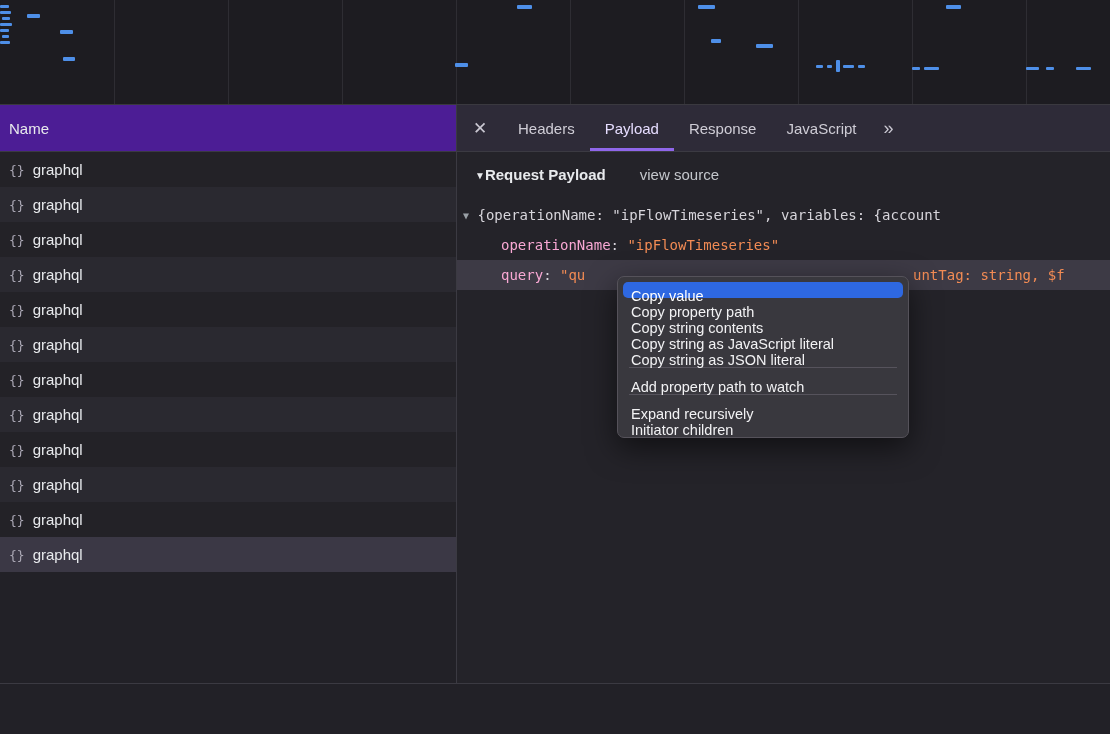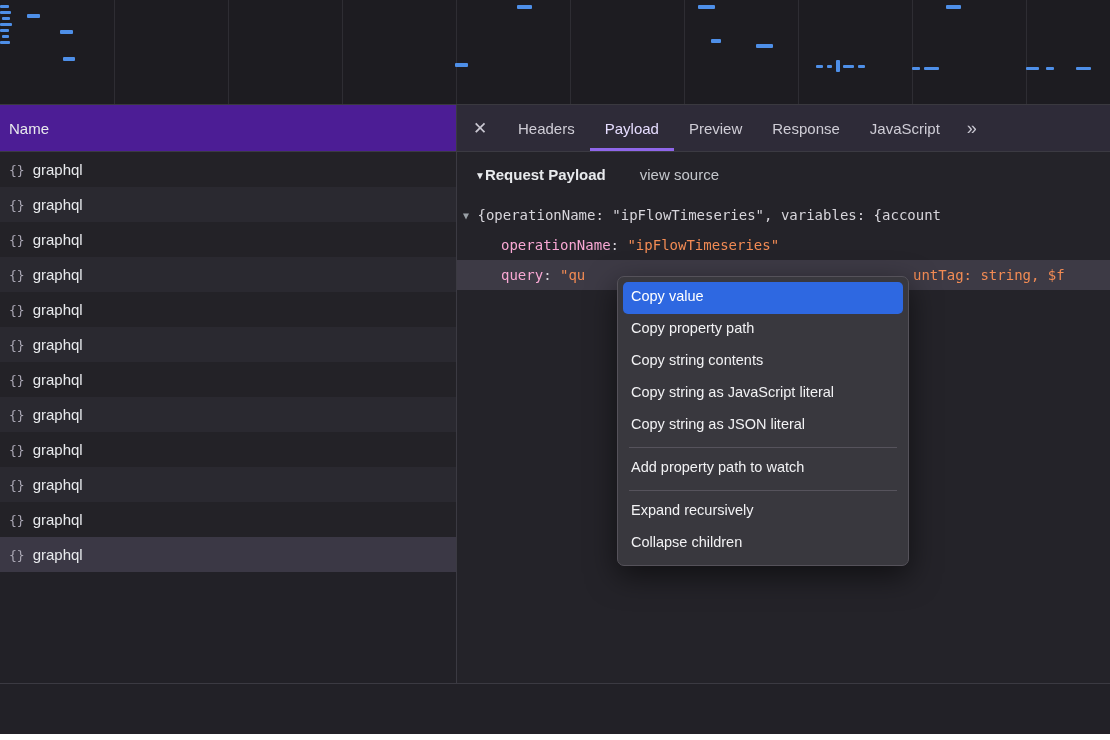--- a/index.html
+++ b/index.html
@@ -88,21 +88,21 @@
   .frag-right { position:absolute; left:456px; top:0; }
 
   
   .context-menu {
     position:absolute; left:617px; top:276px; width:292px;
     background:#39383e; border:1px solid #55525a; border-radius:7px;
     box-shadow:0 10px 30px rgba(0,0,0,.55); padding:5px 0; z-index:50;
     font-size:14.5px; color:#f2f2f4;
   }
   .menu-item {
-    height:32px; line-height:28px; margin:0 5px; padding:0 8px;
+    height:16px; line-height:28px; margin:0 5px; padding:0 8px;
     border-radius:5px; cursor:default; white-space:nowrap;
   }
   .menu-item.highlighted { background:#2e68e1; color:#ffffff; }
   .menu-sep { height:1px; background:#56535c; margin:5px 11px; }
 
   
   .footer-divider { position:absolute; left:0; top:683px; width:1110px; height:1px; background:#3b3a42; }
   .footer { position:absolute; left:0; top:684px; width:1110px; height:50px; background:#222127; }
   .bottom-edge { position:absolute; left:0; top:734px; width:1110px; height:6px; background:#ffffff; }
 </style>
@@ -206,21 +206,20 @@
         </div>
       </div>
   </div>
 
   <div class="right-panel">
     <div class="tab-bar">
       <div class="close-btn">✕</div>
       <div id="tabs" style="display:flex;">
           <div class="tab">Headers</div>
           <div class="tab selected">Payload</div>
-          <div class="tab">Preview</div>
           <div class="tab">Response</div>
           <div class="tab">JavaScript</div>
         </div>
       <div class="tab-overflow">»</div>
     </div>
 
     <div class="payload-content">
       <div class="section-row">
         <span class="tri">▼</span><span class="section-title">Request Payload</span><span class="view-source">view source</span>
       </div>
@@ -245,19 +244,19 @@
   <div class="context-menu" id="menu">
       <div class="menu-item highlighted">Copy value</div>
       <div class="menu-item">Copy property path</div>
       <div class="menu-item">Copy string contents</div>
       <div class="menu-item">Copy string as JavaScript literal</div>
       <div class="menu-item">Copy string as JSON literal</div>
       <div class="menu-sep"></div>
       <div class="menu-item">Add property path to watch</div>
       <div class="menu-sep"></div>
       <div class="menu-item">Expand recursively</div>
-      <div class="menu-item">Collapse children</div>
+      <div class="menu-item">Initiator children</div>
     </div>
 
   <div class="footer-divider"></div>
   <div class="footer"></div>
   <div class="bottom-edge"></div>
 </div>
 
 </body></html>

